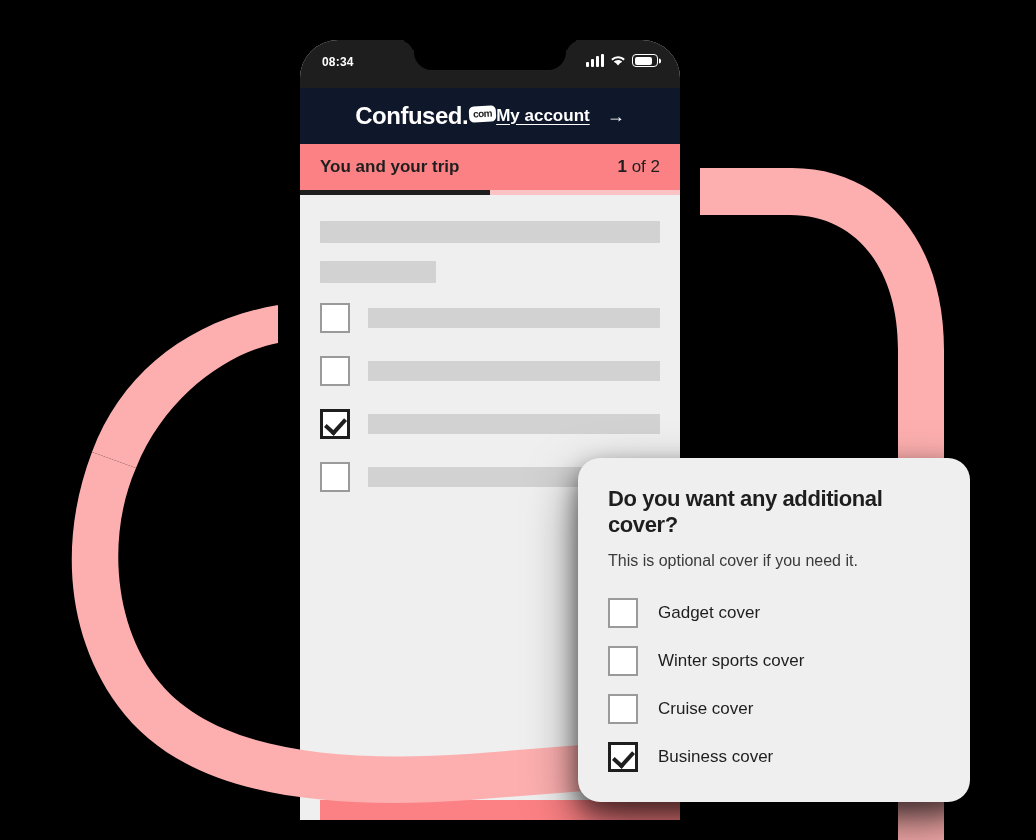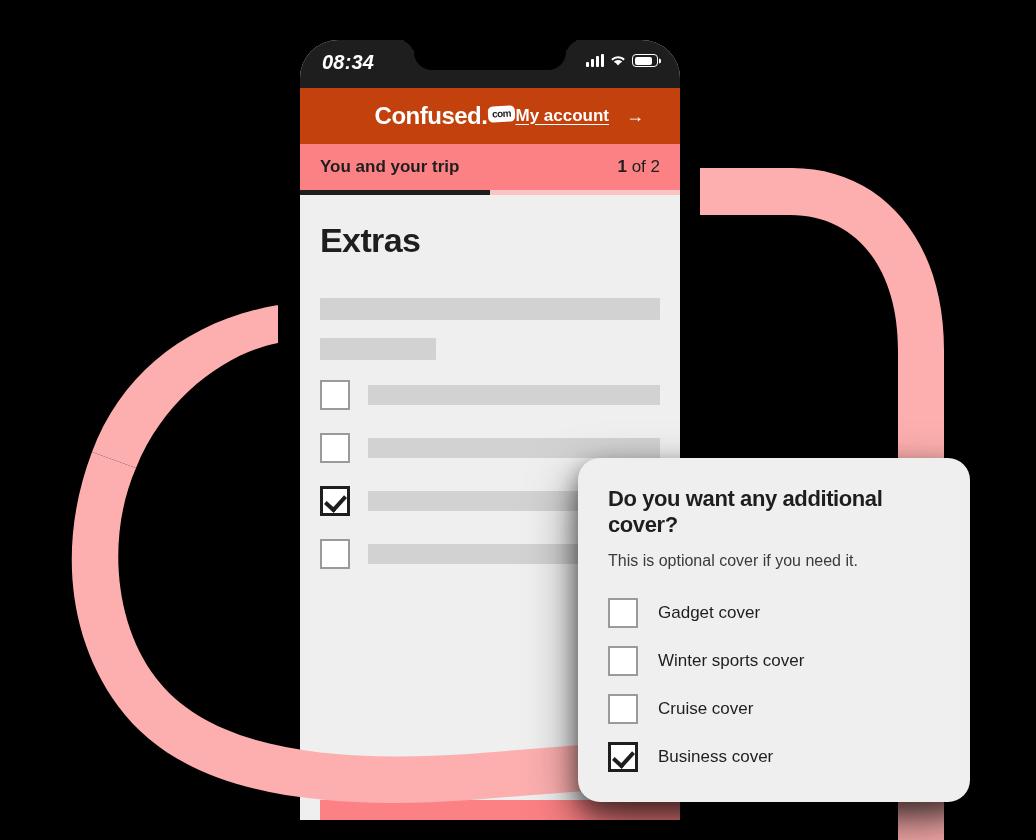--- a/index.html
+++ b/index.html
@@ -80,27 +80,26 @@
     box-shadow: 6px -6px 0 0 #000000;
   }
   .notch::after {
     right: -16px;
     border-top-left-radius: 16px;
     box-shadow: -6px -6px 0 0 #000000;
   }
 
   .status-time {
     color: #FFFFFF;
-    font-size: 20px;
+    font-size: 12px;
     font-weight: bold;
     letter-spacing: 0.2px;
     line-height: 20px;
     position: relative;
     z-index: 4;
-    font-style: italic;
   }
   .status-icons {
     display: flex;
     align-items: center;
     gap: 6px;
     position: relative;
     z-index: 4;
     padding-top: 2px;
   }
 
@@ -137,26 +136,26 @@
   .ico-battery i {
     display: block;
     height: 100%;
     width: 82%;
     background: #FFFFFF;
     border-radius: 2px;
   }
 
   
   .app-bar {
-    background: #c2410c;
+    background: #0f172a;
     height: 56px;
     display: flex;
     align-items: center;
-    justify-content: flex-end;
-    padding: 0 36px;
+    justify-content: center;
+    padding: 0 20px;
   }
   .logo {
     display: flex;
     align-items: baseline;
     color: #FFFFFF;
     font-size: 24px;
     font-weight: bold;
     letter-spacing: -0.5px;
   }
   .logo-badge {
@@ -349,21 +348,20 @@
 
     <div class="step-bar">
       <span class="step-title">You and your trip</span>
       <span class="step-count"><b>1</b><span> of 2</span></span>
     </div>
     <div class="progress-track">
       <div class="progress-fill" style="width: 50%;"></div>
     </div>
 
     <div class="phone-body">
-      <div class="page-title">Extras</div>
 
       <div class="skel skel-wide"></div>
       <div class="skel skel-short"></div>
 
       <div class="opt-row">
         <span class="cbox"></span>
         <span class="opt-skel"></span>
       </div>
       <div class="opt-row">
         <span class="cbox"></span>

